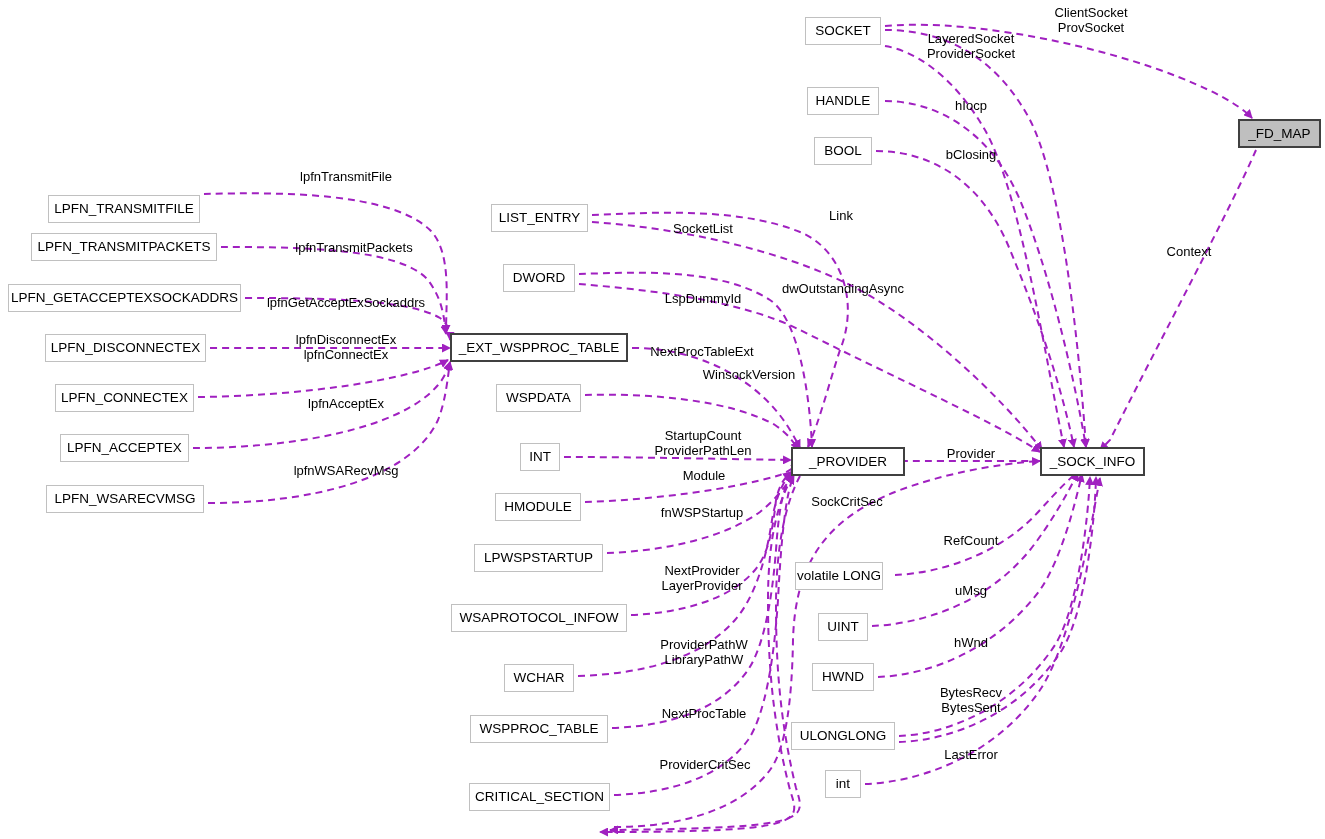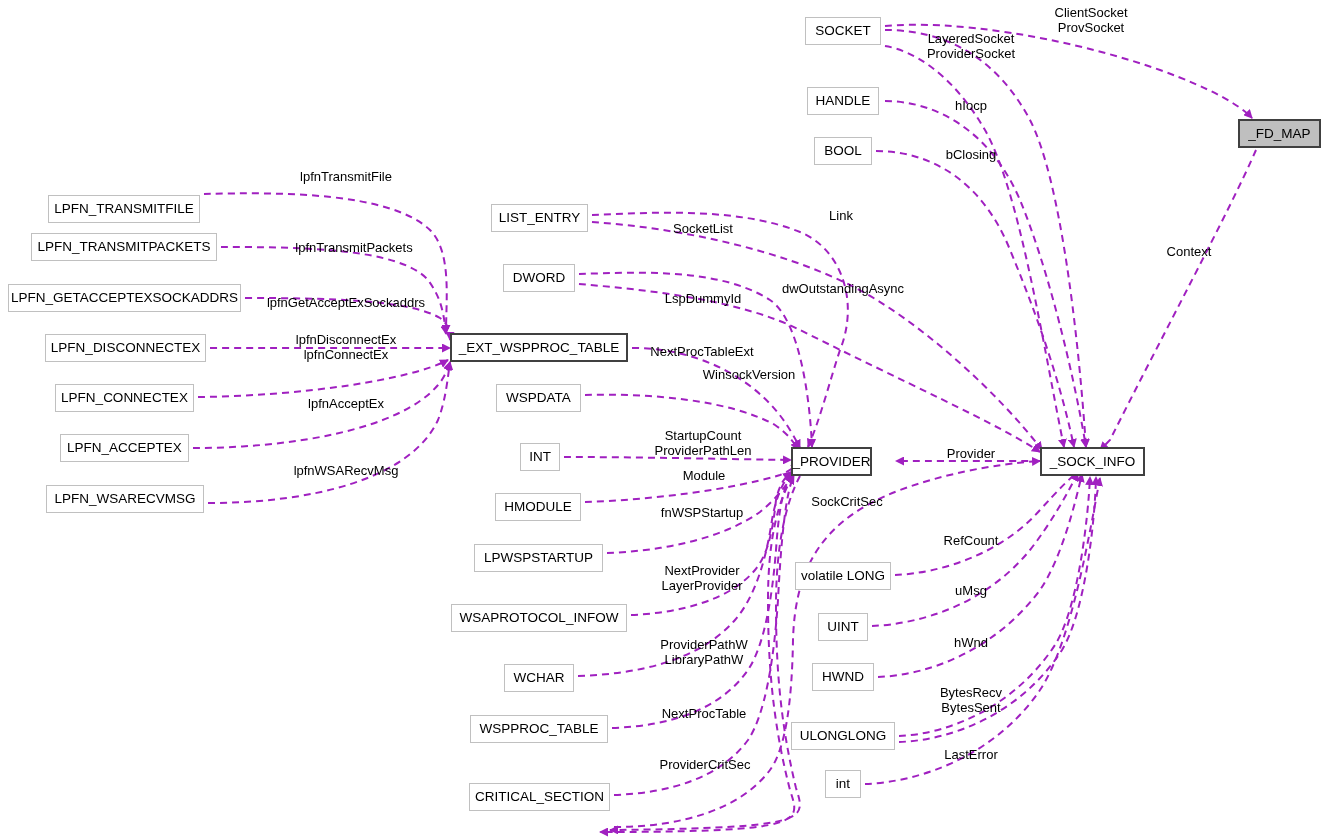--- a/index.html
+++ b/index.html
@@ -103,22 +103,22 @@
       <div class="node" style="left: 520px; top: 443px; width: 40px; height: 28px;">INT</div>
       <div class="node" style="left: 495px; top: 493px; width: 86px; height: 28px;">HMODULE</div>
       <div class="node" style="left: 474px; top: 544px; width: 129px; height: 28px;">LPWSPSTARTUP</div>
       <div class="node" style="left: 451px; top: 604px; width: 176px; height: 28px;">WSAPROTOCOL_INFOW</div>
       <div class="node" style="left: 504px; top: 664px; width: 70px; height: 28px;">WCHAR</div>
       <div class="node" style="left: 470px; top: 715px; width: 138px; height: 28px;">WSPPROC_TABLE</div>
       <div class="node" style="left: 469px; top: 783px; width: 141px; height: 28px;">CRITICAL_SECTION</div>
       <div class="node" style="left: 805px; top: 17px; width: 76px; height: 28px;">SOCKET</div>
       <div class="node" style="left: 807px; top: 87px; width: 72px; height: 28px;">HANDLE</div>
       <div class="node" style="left: 814px; top: 137px; width: 58px; height: 28px;">BOOL</div>
-      <div class="node hl" style="left: 791px; top: 447px; width: 81px; height: 29px;">_PROVIDER</div>
-      <div class="node" style="left: 795px; top: 562px; width: 96px; height: 28px;">volatile LONG</div>
+      <div class="node hl" style="left: 791px; top: 447px; width: 114px; height: 29px;">_PROVIDER</div>
+      <div class="node" style="left: 795px; top: 562px; width: 88px; height: 28px;">volatile LONG</div>
       <div class="node" style="left: 818px; top: 613px; width: 50px; height: 28px;">UINT</div>
       <div class="node" style="left: 812px; top: 663px; width: 62px; height: 28px;">HWND</div>
       <div class="node" style="left: 791px; top: 722px; width: 104px; height: 28px;">ULONGLONG</div>
       <div class="node" style="left: 825px; top: 770px; width: 36px; height: 28px;">int</div>
       <div class="node hl" style="left: 1040px; top: 447px; width: 105px; height: 29px;">_SOCK_INFO</div>
       <div class="node cur" style="left: 1238px; top: 119px; width: 83px; height: 29px;">_FD_MAP</div>
     </div>
   <div id="label-layer">
       <div class="elabel" style="left: 346px; top: 169px;">lpfnTransmitFile</div>
       <div class="elabel" style="left: 344px; top: 240px; padding-left: 20px;">lpfnTransmitPackets</div>

